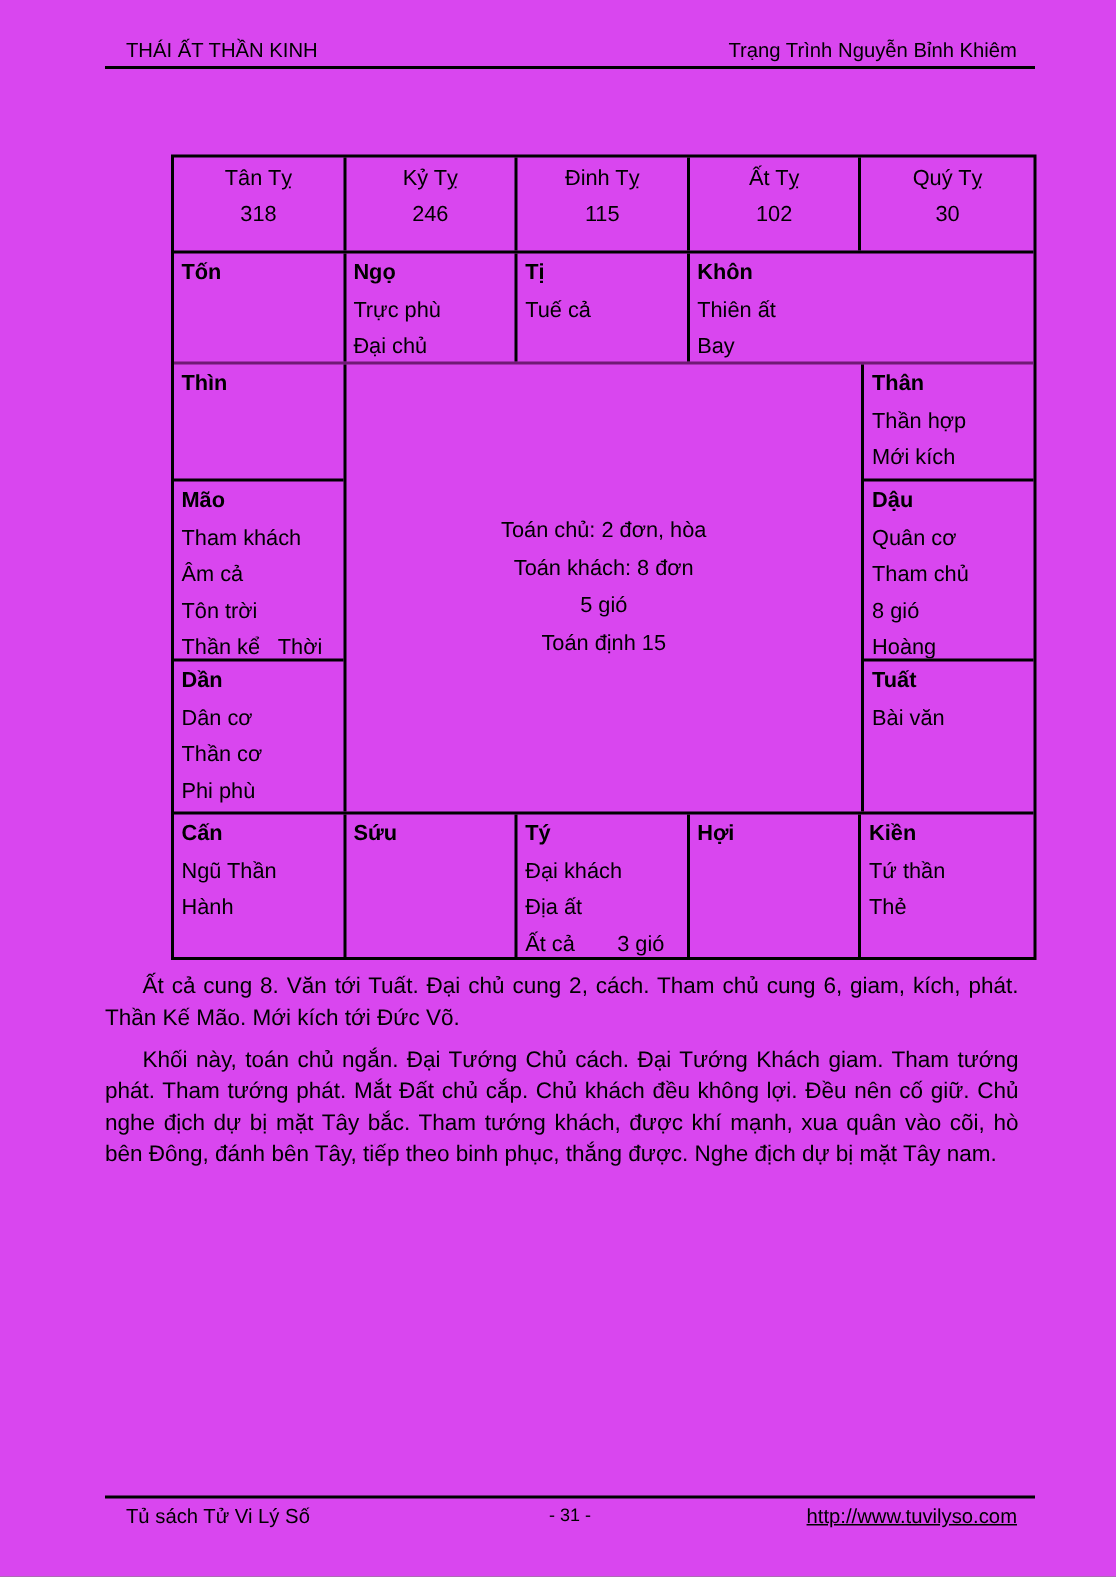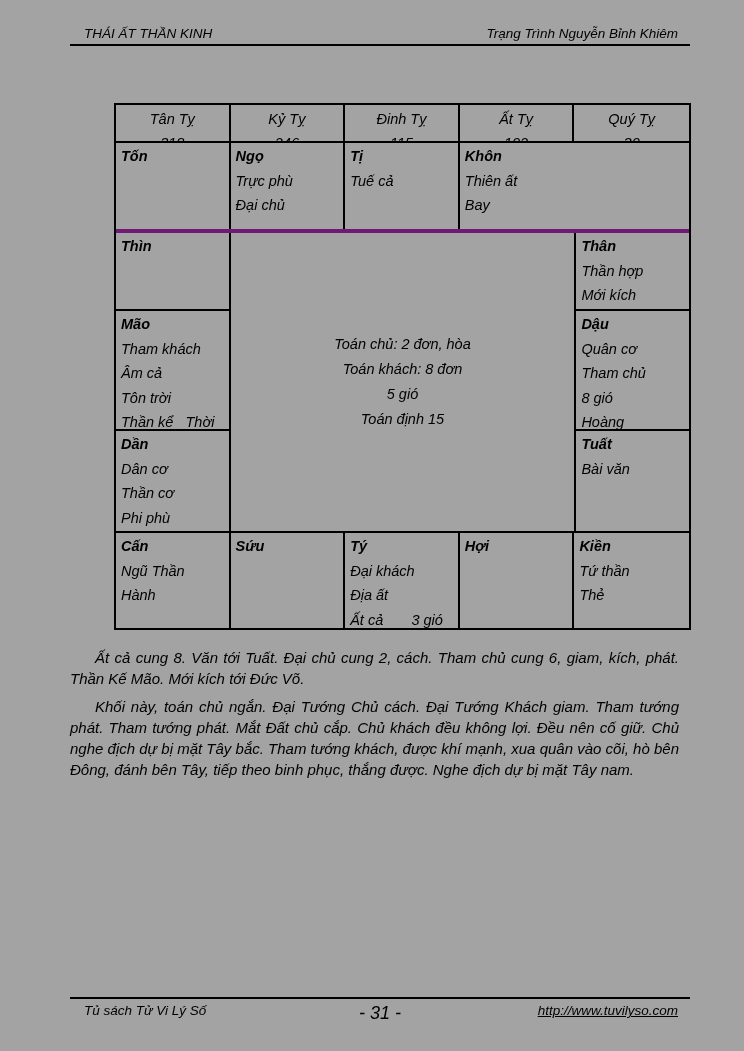--- a/index.html
+++ b/index.html
@@ -2,40 +2,39 @@
 <html><head>
 <meta charset="utf-8">
 <style>
   * { box-sizing: border-box; margin: 0; padding: 0; }
   html, body { background: #888; }
   body { font-family: "Liberation Sans", sans-serif; }
   .page {
     position: relative;
     width: 744px; height: 1051px;
     margin: 0 auto;
-    background: #a3a3a3;
+    background: #d946ef;
     color: #000;
     overflow: hidden;
-    font-style: italic;
   }
 
   
   .hdr-left  { position: absolute; left: 84px;  top: 26px; font-size: 13.5px; }
   .hdr-right { position: absolute; right: 66px; top: 26px; font-size: 13.5px; }
   .hdr-rule  { position: absolute; left: 70px; top: 44px; width: 620px; height: 2px; background: #000; }
 
   
   .chart {
     position: absolute; left: 114px; top: 103px; width: 577px;
     border: 2px solid #000;
     font-size: 14.5px;
   }
   .t-row { display: grid; grid-template-columns: repeat(5, 1fr); }
-  .t-row1 { height: 38px; border-bottom: 2px solid #000; }
-  .t-row2 { height: 90px; border-bottom: 4px solid #701a75; }
+  .t-row1 { height: 64px; border-bottom: 2px solid #000; }
+  .t-row2 { height: 74px; border-bottom: 2px solid #701a75; }
   .t-row3 { height: 95px; }
   .t-band { height: 300px; border-bottom: 2px solid #000; display: grid; grid-template-columns: 1fr 3fr 1fr; }
   .c { border-right: 2px solid #000; padding: 1px 5px; overflow: hidden; }
   .t-row .c:last-child { border-right: none; }
   .cc { text-align: center; line-height: 24px; padding-top: 2px; }
   .pt { font-weight: bold; line-height: 24.5px; white-space: pre-wrap; }
   .pl { line-height: 24.5px; white-space: pre-wrap; }
   .sub { display: grid; grid-template-rows: 76px 120px 1fr; }
   .subL { border-right: 2px solid #000; }
   .subR { border-left: 2px solid #000; }
@@ -50,21 +49,21 @@
   
   .bodytext {
     position: absolute; left: 70px; top: 647px; width: 609px;
     font-size: 15px; line-height: 21px; text-align: justify;
   }
   .bodytext p { text-indent: 25px; margin-bottom: 7px; }
 
   
   .ftr-rule { position: absolute; left: 70px; top: 997px; width: 620px; height: 2px; background: #000; }
   .ftr-left   { position: absolute; left: 84px;  top: 1003px; font-size: 13.5px; }
-  .ftr-center { position: absolute; left: 70px; width: 620px; top: 1003px; text-align: center; font-size: 18px; }
+  .ftr-center { position: absolute; left: 70px; width: 620px; top: 1003px; text-align: center; font-size: 12px; }
   .ftr-link   { position: absolute; right: 66px; top: 1003px; font-size: 13.5px; color: #000; text-decoration: underline; cursor: pointer; }
 </style>
 </head>
 <body>
 
 <div class="page">
 
   <div class="hdr-left">THÁI ẤT THẦN KINH</div>
   <div class="hdr-right">Trạng Trình Nguyễn Bỉnh Khiêm</div>
   <div class="hdr-rule"></div>

